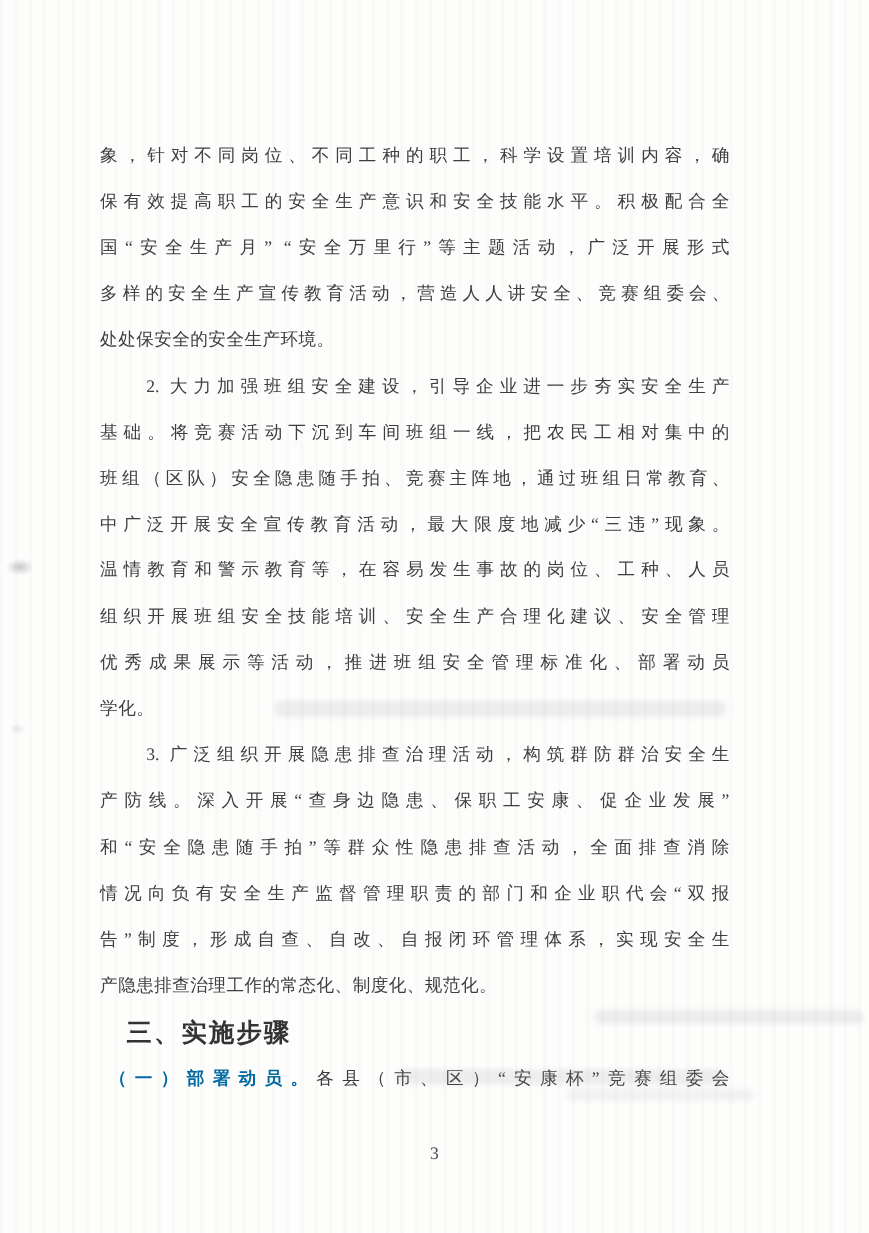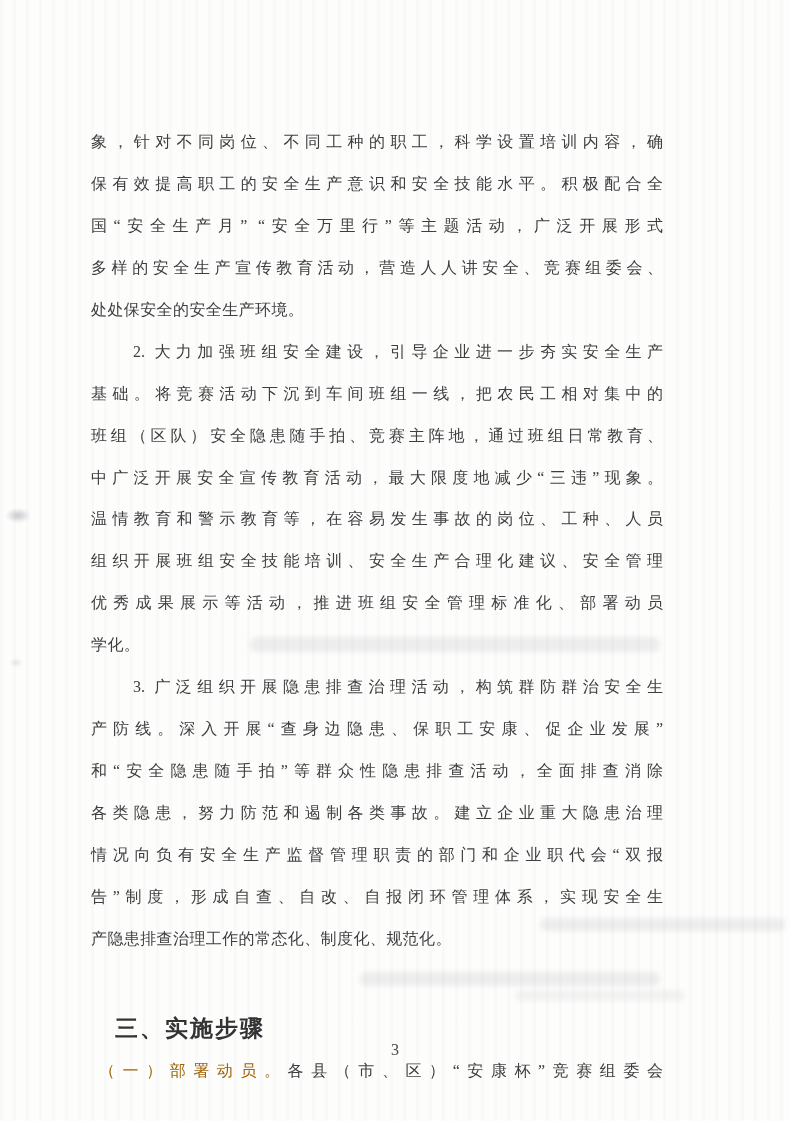--- a/index.html
+++ b/index.html
@@ -47,27 +47,26 @@
     letter-spacing: 0;
   }
   .line.indent2 { text-indent: 42px; }
   .line.heading {
     font-family: "Liberation Sans", "DejaVu Sans", sans-serif;
     font-weight: bold;
     font-size: 23px;
     color: #333335;
     text-indent: 24px;
     letter-spacing: 2px;
-    margin-top: 48px;
   }
   .line.subsection { text-indent: 8px; }
   .bold-label {
     font-family: "Liberation Sans", "DejaVu Sans", sans-serif;
-    font-weight: normal;
-    color: #a16207;
+    font-weight: bold;
+    color: #0369a1;
     margin-top: 12px;
   }
   .page-number {
     position: absolute;
     top: 1041px;
     left: 0;
     width: 100%;
     text-align: center;
     font-size: 16px;
     color: #4a4a4c;
@@ -123,21 +122,20 @@
       <div class="line j">温情教育和警示教育等，在容易发生事故的岗位、工种、人员</div>
       <div class="line j">组织开展班组安全技能培训、安全生产合理化建议、安全管理</div>
       <div class="line j">优秀成果展示等活动，推进班组安全管理标准化、部署动员</div>
       <div class="line">学化。</div>
     </div>
 
     <div>
       <div class="line j indent2">3. 广泛组织开展隐患排查治理活动，构筑群防群治安全生</div>
       <div class="line j">产防线。深入开展“查身边隐患、保职工安康、促企业发展”</div>
       <div class="line j">和“安全隐患随手拍”等群众性隐患排查活动，全面排查消除</div>
-      <div class="line j">各类隐患，努力防范和遏制各类事故。建立企业重大隐患治理</div>
       <div class="line j">情况向负有安全生产监督管理职责的部门和企业职代会“双报</div>
       <div class="line j">告”制度，形成自查、自改、自报闭环管理体系，实现安全生</div>
       <div class="line">产隐患排查治理工作的常态化、制度化、规范化。</div>
     </div>
 
     <div class="line heading">三、实施步骤</div>
 
     <div class="line j subsection">
       <span class="bold-label">（一）部署动员。</span><span>各县（市、区）“安康杯”竞赛组委会</span>
     </div>

